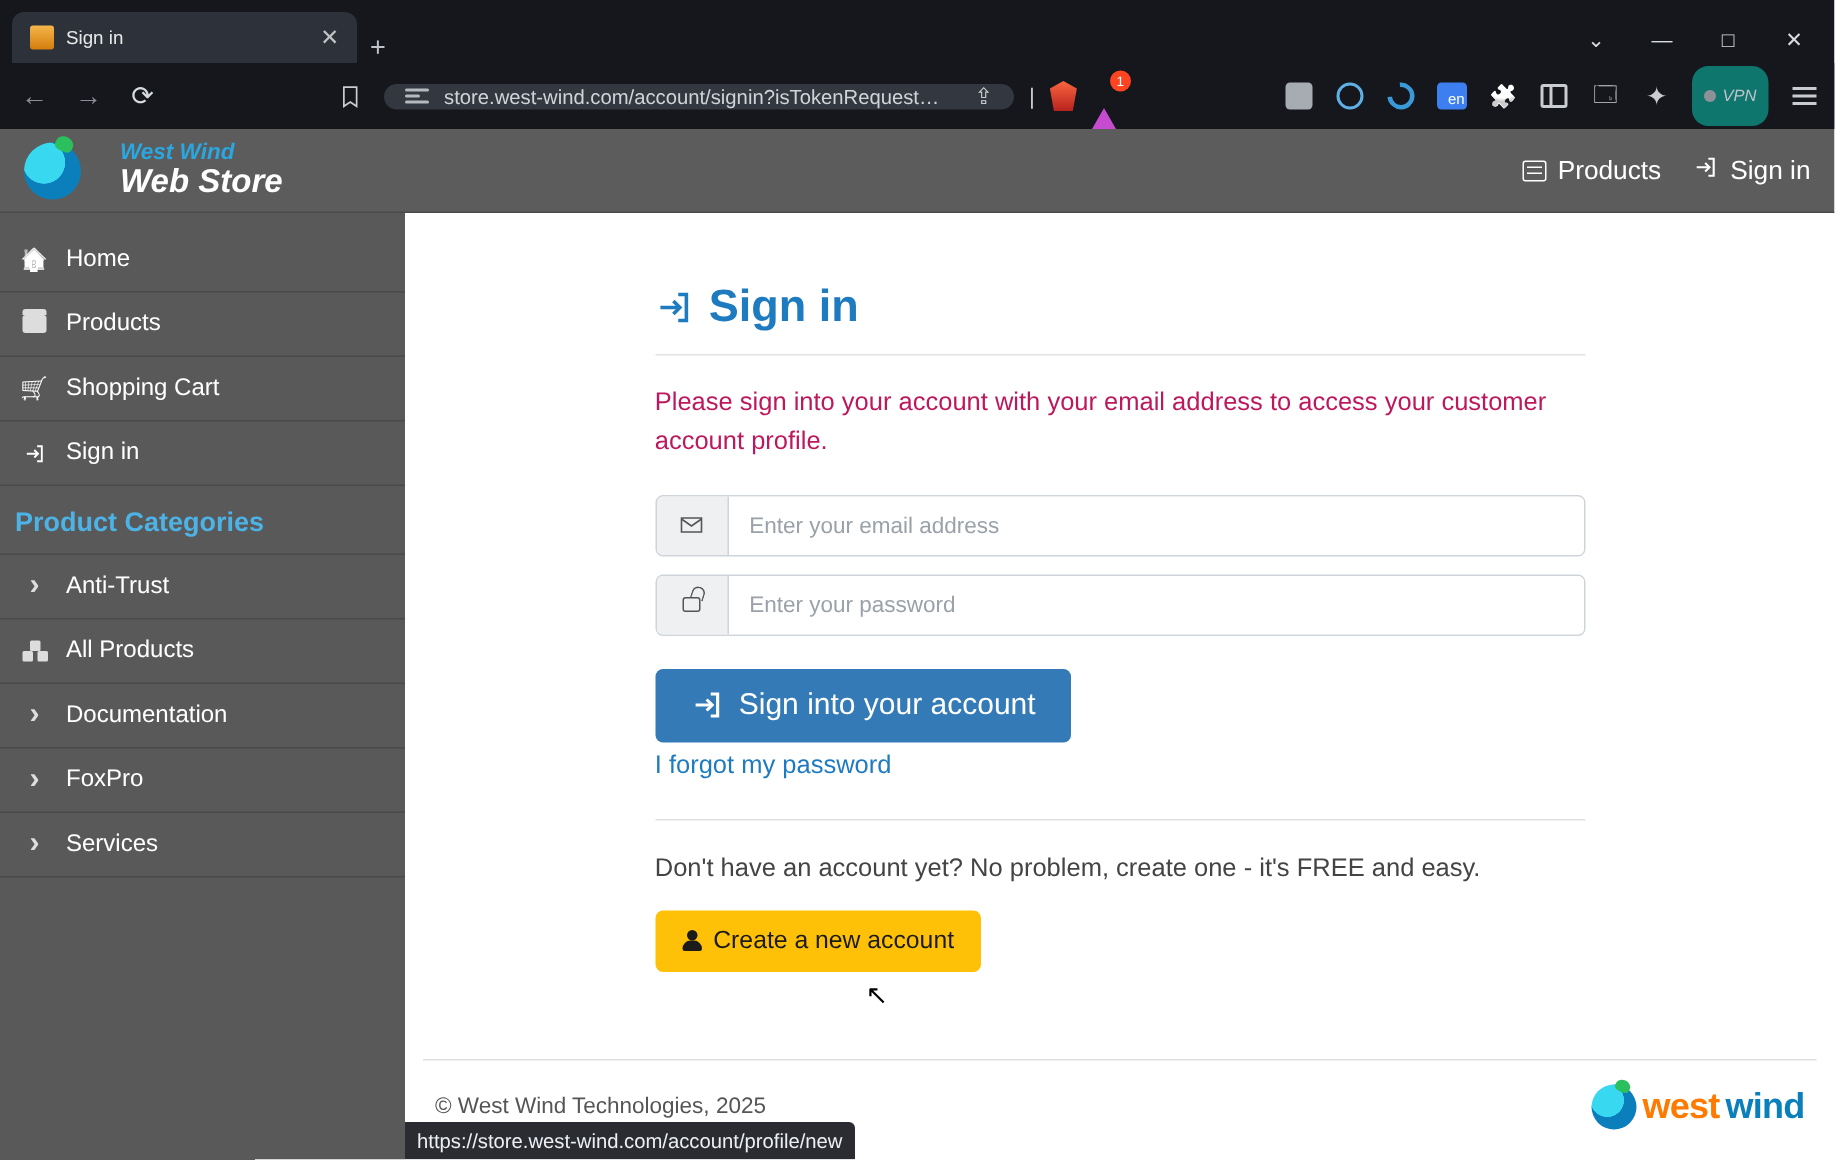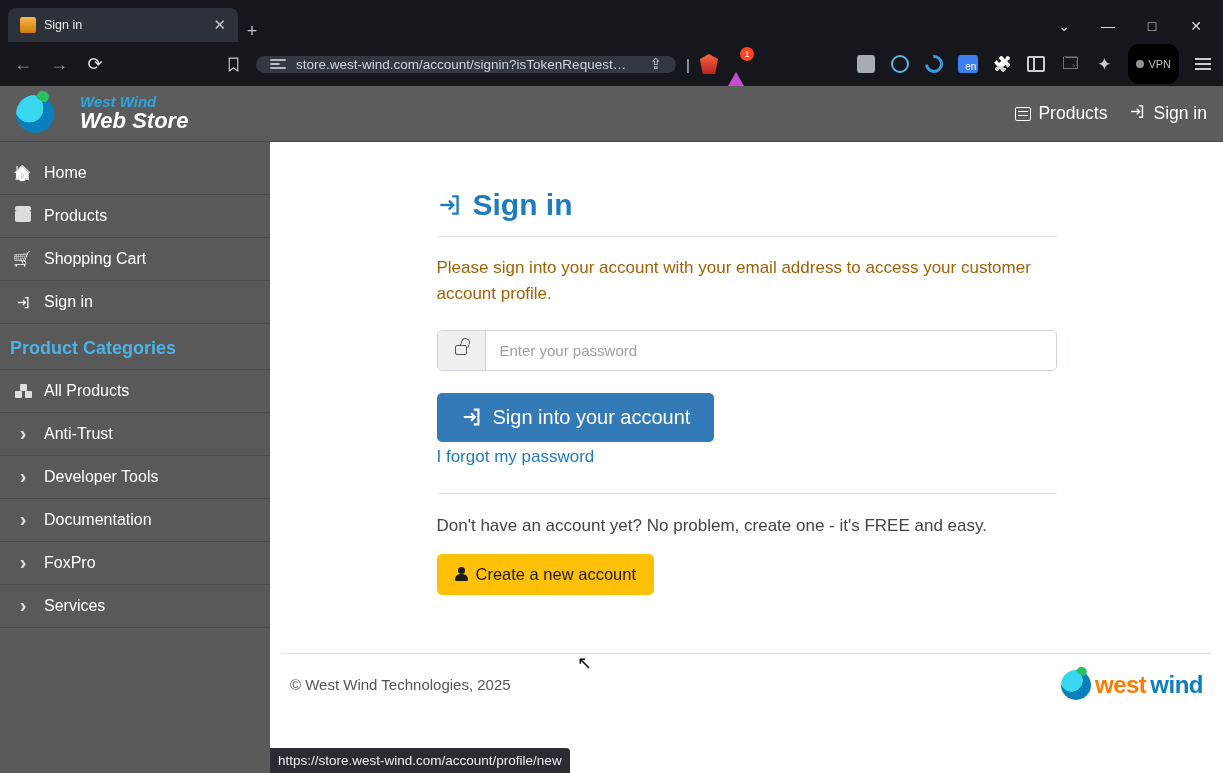--- a/index.html
+++ b/index.html
@@ -50,21 +50,21 @@
 .ext-icons .ico { width:20px; height:20px; display:flex; align-items:center; justify-content:center; color:#c9ccd1; font-size:16px; }
 .ext-square { width:18px; height:18px; border-radius:3px; background:#a7abb2; }
 .ext-circle { width:18px; height:18px; border-radius:50%; border:2px solid #5fb0e6; }
 .ext-swirl { width:18px; height:18px; border-radius:50%; border:3px solid #3a9ad9; border-left-color:transparent; transform:rotate(40deg); }
 .ext-gt { width:20px; height:18px; background:#3d7ff0; border-radius:3px; color:#fff; font-size:10px; display:flex; align-items:flex-end; justify-content:flex-end; padding:1px 2px; }
 .ext-puzzle::before { content:"🧩"; font-size:15px; filter:grayscale(1) brightness(1.6); }
 .ext-sidebar { width:18px; height:16px; border:2px solid #c9ccd1; border-radius:2px; position:relative; }
 .ext-sidebar::after { content:""; position:absolute; left:4px; top:0; bottom:0; width:2px; background:#c9ccd1; }
 .ext-wallet::before { content:"🗔"; font-size:15px; color:#c9ccd1; }
 .ext-sparkle::before { content:"✦"; font-size:17px; color:#c9ccd1; }
-.vpn-pill { display:flex; align-items:center; gap:4px; background:#000000; border-radius:11px; padding:14px 8px; font-size:11px; color:#c0c4ca; }
+.vpn-pill { display:flex; align-items:center; gap:4px; background:#0f766e; border-radius:11px; padding:14px 8px; font-size:11px; color:#c0c4ca;font-style:italic; }
 .vpn-dot { width:8px; height:8px; border-radius:50%; background:#8e9298; }
 .burger { display:flex; flex-direction:column; gap:3px; }
 .burger i { width:16px; height:2px; background:#c9ccd1; }
 
 .bookmark-ico svg { width:17px; height:17px; stroke:#c9ccd1; fill:none; stroke-width:1.6; }
 
 
 .site-header {
   height: 56px; background:#5c5c5c; color:#fff;
   display:flex; align-items:center; padding:0 16px;
@@ -106,21 +106,21 @@
 .boxes-ico::before,.boxes-ico::after{ content:""; position:absolute; width:7px; height:7px; background:#ddd; border-radius:1px; }
 .boxes-ico::before{ left:0; bottom:0; } .boxes-ico::after{ right:0; bottom:0; }
 .boxes-ico span{ position:absolute; top:0; left:5px; width:7px; height:7px; background:#ddd; border-radius:1px; }
 .chev::before { content:"›"; font-size:20px; font-weight:700; color:#ddd; line-height:0; transform: translateY(-1px); display:inline-block; }
 
 .content { flex:1; background:#fff; overflow-y:auto; position:relative; }
 .content-inner { max-width:760px; margin:0 auto; padding:46px 70px 30px; }
 
 h1.page-title { color:#1f7bbf; font-weight:600; font-size:30px; display:flex; align-items:center; gap:10px; padding-bottom:14px; border-bottom:1px solid #e2e2e2; margin-bottom:18px; }
 h1.page-title svg { width:26px; height:26px; stroke:#1f7bbf; fill:none; stroke-width:2.2; }
-.lead { color:#a16207; font-size:17px; line-height:1.55; margin-bottom:22px; }
+.lead { color:#be185d; font-size:17px; line-height:1.55; margin-bottom:22px; }
 
 .input-group { display:flex; margin-bottom:12px; border:1px solid #ced4da; border-radius:5px; overflow:hidden; }
 .input-addon { width:48px; background:#eef0f2; display:flex; align-items:center; justify-content:center; color:#555; border-right:1px solid #ced4da; }
 .input-addon svg { width:16px; height:14px; }
 .lock-ico { width:12px; height:10px; border:1.6px solid #555; border-radius:2px; position:relative; }
 .lock-ico::before { content:""; position:absolute; top:-8px; left:1px; width:7px; height:8px; border:1.6px solid #555; border-bottom:none; border-radius:5px 5px 0 0; }
 .lock-ico.open::before { left:5px; transform:rotate(18deg); }
 input.field { flex:1; border:none; padding:11px 14px; font-size:15px; outline:none; color:#333; font-family:inherit; }
 input.field::placeholder { color:#9aa1a8; }
 
@@ -295,34 +295,30 @@
             <path d="M3 12h12"></path>
             <path d="M11 8l4 4-4 4"></path>
           </svg>
       </span>
       <span>Sign in</span>
     </div>
 
     <div class="side-header">Product Categories</div>
 
     <div class="side-link">
+      <span class="icon chev"></span>
+      <span>Anti-Trust</span>
+    </div>
+    <div class="side-link">
       <span class="icon">
           <span class="boxes-ico">
             <span></span>
           </span>
         </span>
       <span>All Products</span>
-    </div>
-    <div class="side-link">
-      <span class="icon chev"></span>
-      <span>Anti-Trust</span>
-    </div>
-    <div class="side-link">
-      <span class="icon chev"></span>
-      <span>Developer Tools</span>
     </div>
     <div class="side-link">
       <span class="icon chev"></span>
       <span>Documentation</span>
     </div>
     <div class="side-link">
       <span class="icon chev"></span>
       <span>FoxPro</span>
     </div>
     <div class="side-link">
@@ -336,20 +332,29 @@
       <h1 class="page-title">
         <svg viewBox="0 0 24 24">
             <path d="M14 4h5v16h-5"></path>
             <path d="M3 12h12"></path>
             <path d="M11 8l4 4-4 4"></path>
           </svg>
         <span>Sign in</span>
       </h1>
       <p class="lead">Please sign into your account with your email address to access your customer account profile.</p>
 
+      <div class="input-group">
+        <span class="input-addon">
+          <svg viewBox="0 0 24 18" fill="#555">
+              <path d="M2 2h20v14H2z" fill="none" stroke="#555" stroke-width="1.6"></path>
+              <path d="M2 3l10 7 10-7" fill="none" stroke="#555" stroke-width="1.6"></path>
+            </svg>
+        </span>
+        <input class="field" type="text" placeholder="Enter your email address" style="">
+      </div>
 
       <div class="input-group">
         <span class="input-addon">
           <span class="lock-ico open"></span>
         </span>
         <input class="field" type="password" placeholder="Enter your password" style="">
       </div>
 
       <button class="btn-primary">
         <svg viewBox="0 0 24 24">

